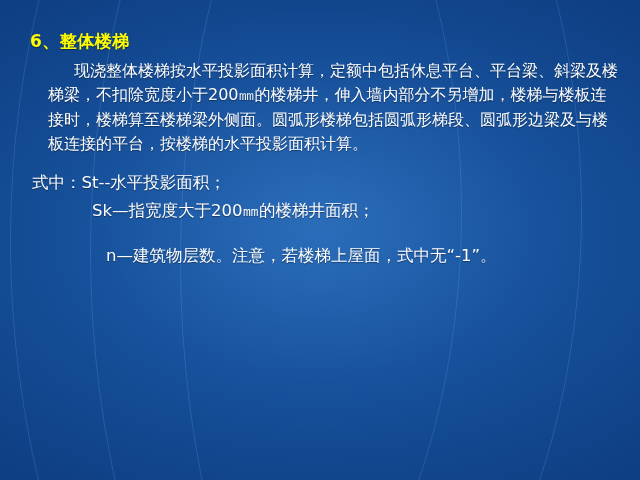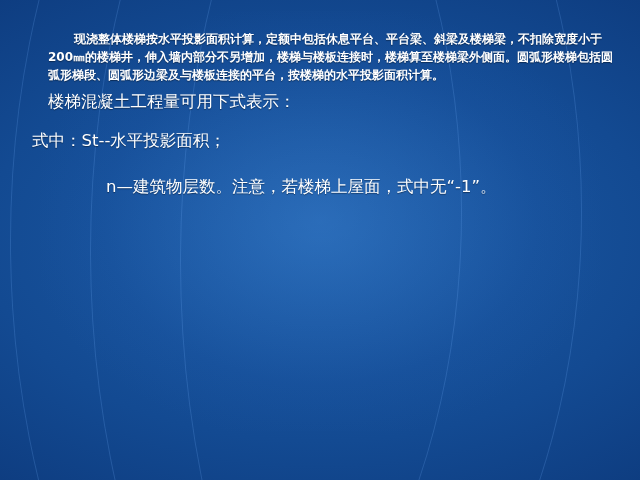--- a/index.html
+++ b/index.html
@@ -53,28 +53,27 @@
   }
   .heading {
     font-size: 17px;
     font-weight: bold;
     color: #ffff00;
     letter-spacing: 0.5px;
     margin: 0 0 6px 8px;
     text-shadow: 0 1px 1px rgba(0,0,0,0.45);
   }
   .para {
-    font-size: 12px;
+    font-size: 16px;
     line-height: 1.52;
     margin: 0 0 2px 0;
     padding-left: 26px;
     text-indent: 26px;
     color: #ffffff;
     text-shadow: 0 1px 1px rgba(0,0,0,0.4);
-    font-weight: bold;
   }
   .line {
     font-size: 16.5px;
     line-height: 1.55;
     color: #ffffff;
     text-shadow: 0 1px 1px rgba(0,0,0,0.4);
     white-space: nowrap;
   }
   .l-formula-intro { padding-left: 26px; margin-top: 4px; }
   .l-formula       { padding-left: 44px; margin-top: 2px; }
@@ -89,18 +88,19 @@
   <div class="glow"></div>
   <div class="arc a1"></div>
   <div class="arc a2"></div>
   <div class="arc a3"></div>
   <div class="arc a4"></div>
   <div class="arc a5"></div>
   <div class="arc a6"></div>
   <div class="arc a7"></div>
 
   <div class="content">
+    <div class="heading">6、整体楼梯</div>
     <div class="para">现浇整体楼梯按水平投影面积计算，定额中包括休息平台、平台梁、斜梁及楼梯梁，不扣除宽度小于200㎜的楼梯井，伸入墙内部分不另增加，楼梯与楼板连接时，楼梯算至楼梯梁外侧面。圆弧形楼梯包括圆弧形梯段、圆弧形边梁及与楼板连接的平台，按楼梯的水平投影面积计算。</div>
-    <div class="line l-formula-intro">楼梯混凝土工程量可用下式表示：</div>
     <div class="line l-where">式中：St--水平投影面积；</div>
+    <div class="line l-sk">Sk—指宽度大于200㎜的楼梯井面积；</div>
     <div class="line l-n">n—建筑物层数。注意，若楼梯上屋面，式中无“-1”。</div>
   </div>
 </div>
 
 </body></html>

